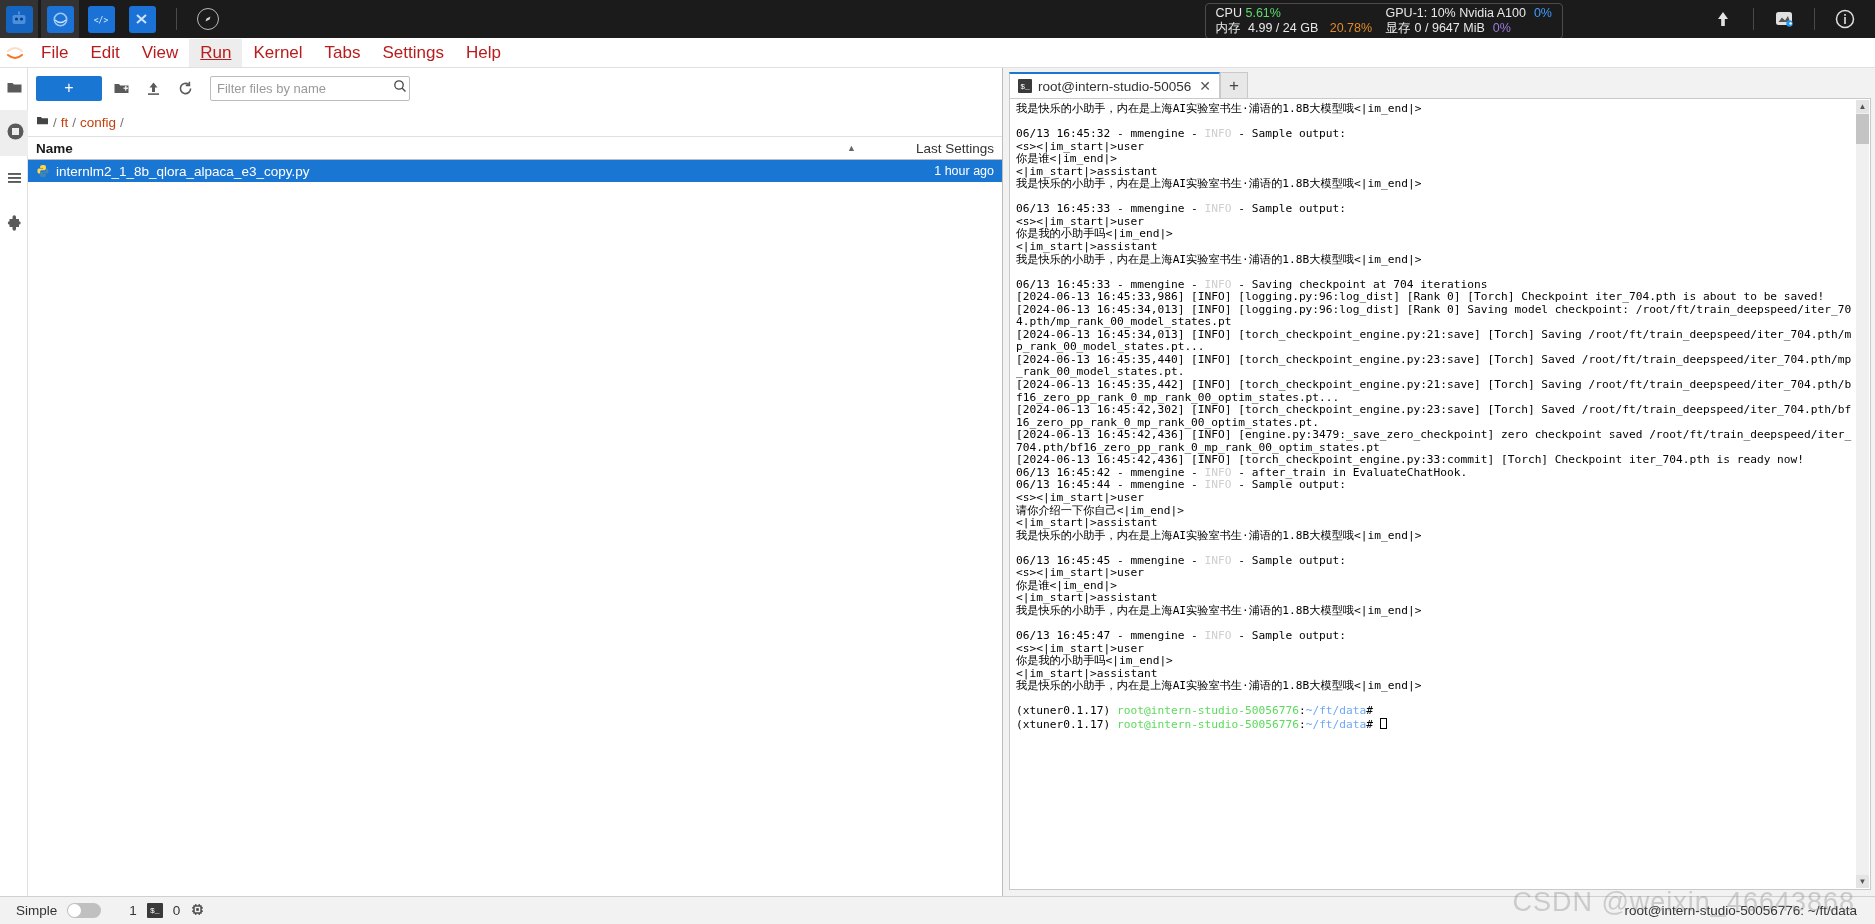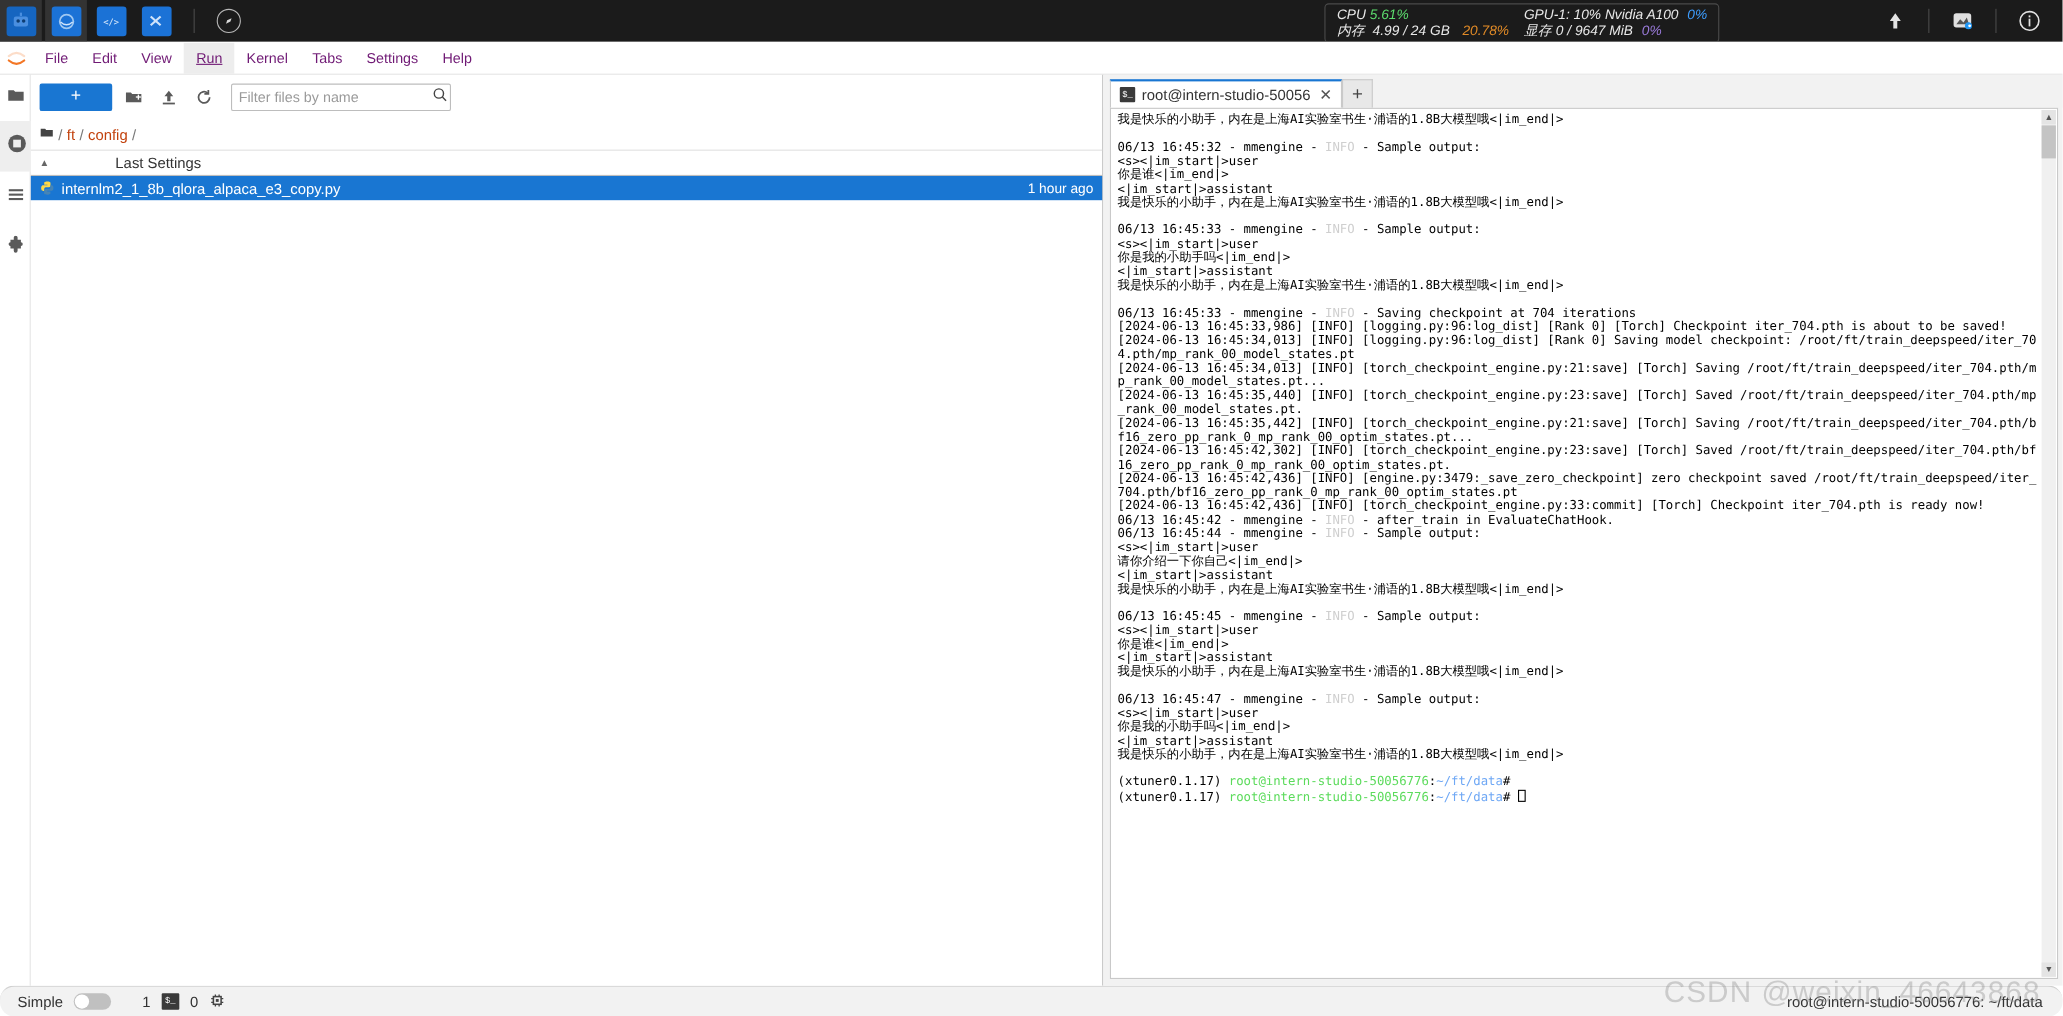--- a/index.html
+++ b/index.html
@@ -30,21 +30,21 @@
                display: flex; align-items: center; justify-content: center; }
 
   #sysmon {
     position: absolute; right: 312px; top: 3px;
     border: 1px solid #4b4b4b; border-radius: 4px;
     padding: 2px 10px 3px 10px;
     display: flex; flex-direction: column; gap: 1px;
     font-size: 12.5px; line-height: 14px;
     white-space: nowrap;
   }
-  #sysmon .row { display: flex; gap: 0; align-items: flex-end; font-style: italic; }
+  #sysmon .row { display: flex; gap: 0; align-items: flex-end; }
   #sysmon .lbl { color: #e8e8e8; }
   #sysmon .grn { color: #5cdb6d; }
   #sysmon .org { color: #e08a27; }
   #sysmon .blu { color: #3d9dff; }
   #sysmon .pur { color: #9b7bdb; }
   .sm-left { width: 170px; }
 
   .tray-icons { position: absolute; right: 0; top: 0; height: 38px;
                 display: flex; align-items: center; }
   .tray-item { width: 60px; height: 38px; display: flex; align-items: center;
@@ -52,21 +52,21 @@
   .tray-sep { width: 1px; height: 22px; background: #4a4a4a; }
 
   
   #menubar {
     position: absolute; left: 0; top: 38px; width: 1875px; height: 30px;
     background: #fff; border-bottom: 1px solid #e0e0e0;
     display: flex; align-items: center;
   }
   #jlab-logo { width: 30px; height: 30px; display:flex; align-items:center; justify-content:center; }
   .menu-item {
-    padding: 4px 11px; font-size: 13px; color: #701a75; cursor: default;
+    padding: 4px 11px; font-size: 17px; color: #b91c1c; cursor: default;
     line-height: 20px;
   }
   .menu-item.selected { background: #ededed; text-decoration: underline; }
 
   
   #activitybar {
     position: absolute; left: 0; top: 68px; width: 28px; height: 828px;
     background: #fff; border-right: 1px solid #e0e0e0;
   }
   .act-icon { width: 28px; height: 46px; display: flex; align-items: center;
@@ -180,21 +180,21 @@
   #term-scrollbar .sb-dn { position: absolute; bottom: 0; }
   #term-scrollbar .sb-thumb {
     position: absolute; top: 14px; left: 0; width: 13px; height: 30px;
     background: #c4c4c4;
   }
 
   
   #statusbar {
     position: absolute; left: 0; bottom: 0; width: 1875px; height: 28px;
     background: #f2f2f2; border-top: 1px solid #d0d0d0;
-    display: flex; align-items: center; font-size: 13.5px; color: #333; border-radius: 13px;
+    display: flex; align-items: center; font-size: 13.5px; color: #333;
   }
   #statusbar .sb-left { display: flex; align-items: center; gap: 10px; padding-left: 16px; }
   .toggle-sw {
     width: 34px; height: 15px; border-radius: 8px; background: #c0c0c0;
     position: relative; cursor: pointer;
   }
   .toggle-sw .knob {
     position: absolute; left: 1px; top: 1px; width: 13px; height: 13px;
     border-radius: 50%; background: #fff;
   }
@@ -394,20 +394,21 @@
         </svg>
     </span>
     <span class="sep">/</span>
     <span class="crumb">ft</span>
     <span class="sep">/</span>
     <span class="crumb">config</span>
     <span class="sep">/</span>
   </div>
 
   <div id="fb-header">
+    <span class="col-name">Name</span>
     <span class="sort-caret">▲</span>
     <span class="col-mod">Last Settings</span>
   </div>
 
   <div class="fb-row selected">
     <span class="py-icon">
       <svg width="14" height="14" viewBox="0 0 14 14">
         <path d="M7 1 C4.4 1 4.2 2.1 4.2 2.1 L4.2 4 L7.1 4 L7.1 4.5 L3.2 4.5 C3.2 4.5 1.4 4.3 1.4 7 C1.4 9.7 3 9.6 3 9.6 L4.2 9.6 L4.2 7.8 C4.2 7.8 4.1 6.2 5.7 6.2 L8.4 6.2 C8.4 6.2 9.9 6.2 9.9 4.8 L9.9 2.3 C9.9 2.3 10.1 1 7 1 Z" fill="#ffd845"></path>
         <path d="M7 13 C9.6 13 9.8 11.9 9.8 11.9 L9.8 10 L6.9 10 L6.9 9.5 L10.8 9.5 C10.8 9.5 12.6 9.7 12.6 7 C12.6 4.3 11 4.4 11 4.4 L9.8 4.4 L9.8 6.2 C9.8 6.2 9.9 7.8 8.3 7.8 L5.6 7.8 C5.6 7.8 4.1 7.8 4.1 9.2 L4.1 11.7 C4.1 11.7 3.9 13 7 13 Z" fill="#4584b6"></path>
       </svg>

